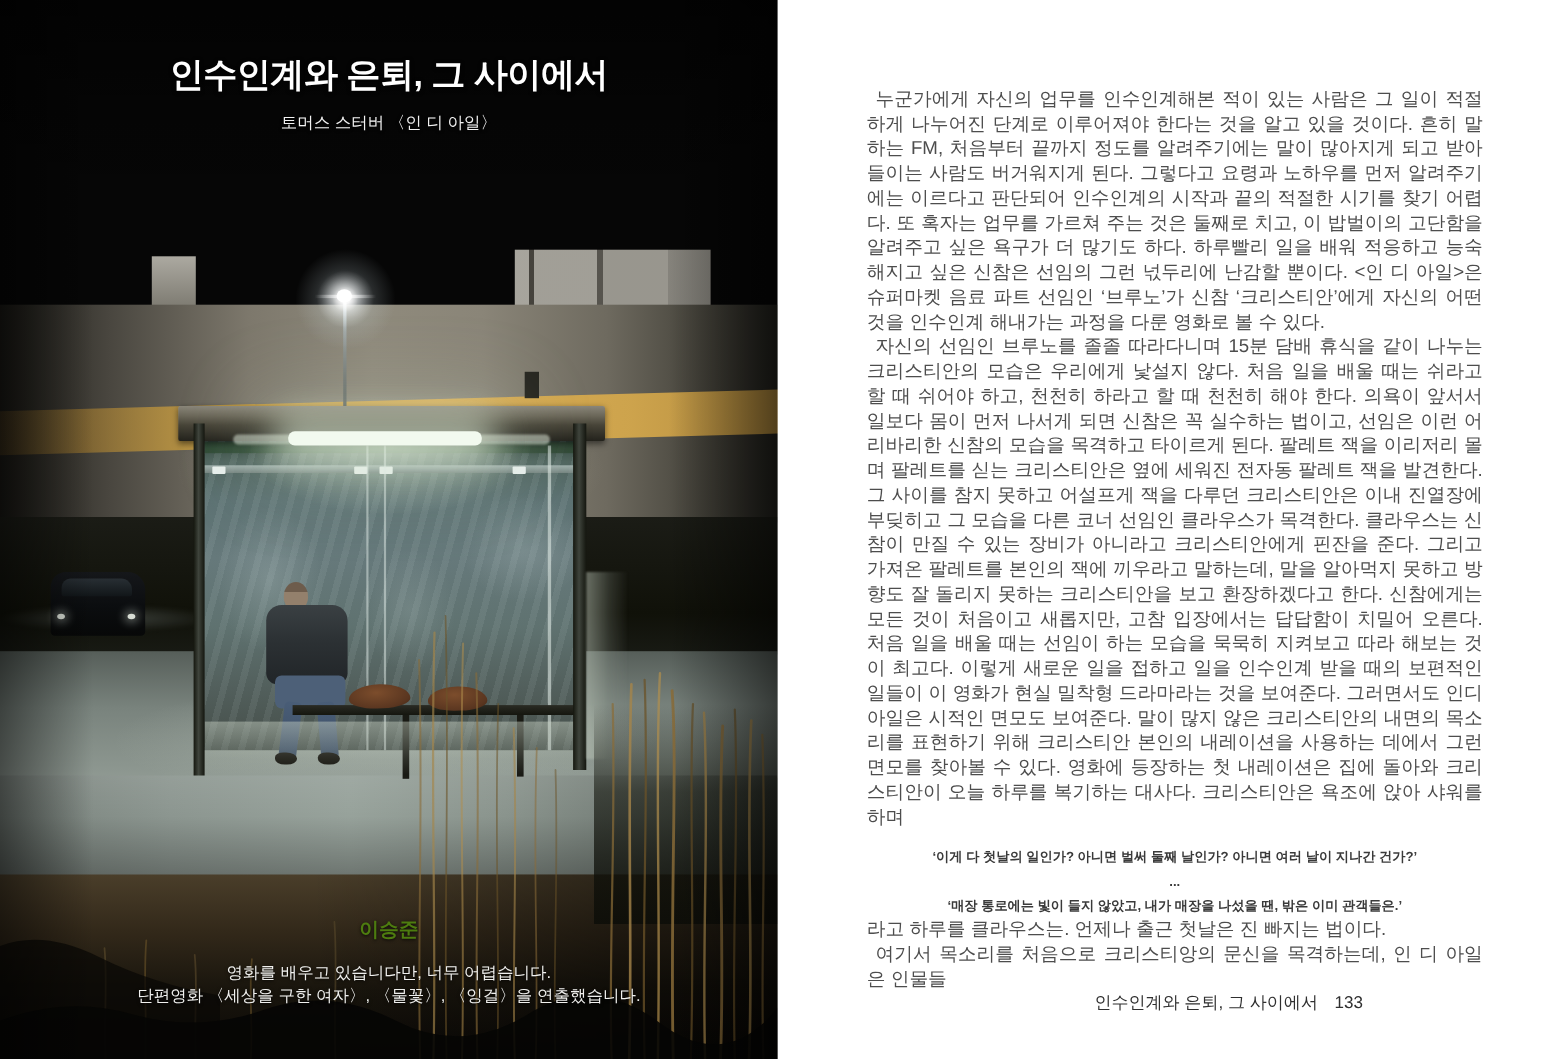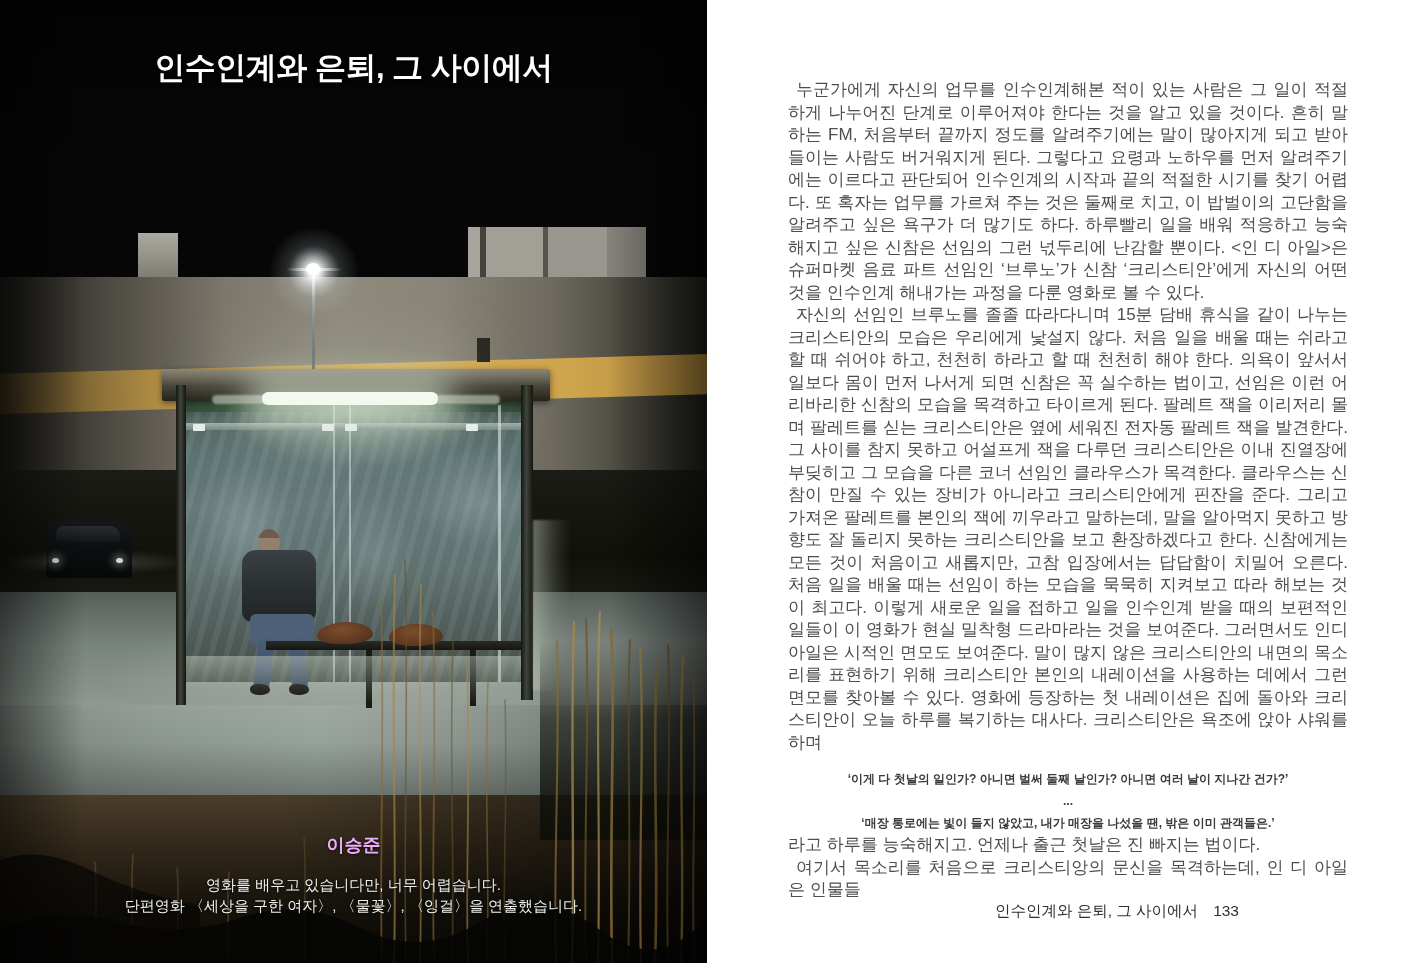--- a/index.html
+++ b/index.html
@@ -116,21 +116,21 @@
   .ph-vignette { inset:0; pointer-events:none;
       background:linear-gradient(180deg, rgba(0,0,0,.55) 0%, rgba(0,0,0,.15) 12%, transparent 22%),
                  linear-gradient(90deg, rgba(0,0,0,.5), transparent 12%, transparent 86%, rgba(0,0,0,.55)),
                  radial-gradient(ellipse 130% 100% at 48% 52%, transparent 55%, rgba(0,0,0,.45) 100%); }
 
   .lp-header { position:absolute; top:47px; left:0; width:100%; text-align:center; z-index:30; }
   .lp-title { font-size:31px; font-weight:bold; color:#ffffff; letter-spacing:-.5px;
       text-shadow:0 1px 4px rgba(0,0,0,.85); }
   .lp-subtitle { margin-top:13px; font-size:15px; color:#f2f2f2; text-shadow:0 1px 3px rgba(0,0,0,.8); }
   .lp-footer { position:absolute; top:833px; left:0; width:100%; text-align:center; z-index:30; }
-  .lp-author { font-size:18px; font-weight:bold; color:#f0abfc; text-shadow:0 1px 3px rgba(0,0,0,.8); }
+  .lp-author { font-size:18px; font-weight:bold; color:#4d7c0f; text-shadow:0 1px 3px rgba(0,0,0,.8); }
   .lp-bio { margin-top:17px; font-size:15px; line-height:21px; color:#f0f0ee; text-shadow:0 1px 3px rgba(0,0,0,.8); }
 
   
   .page-right { position:absolute; left:707px; top:0; width:630px; height:963px; background:#ffffff; }
   .rp-text { position:absolute; left:81px; top:79px; width:560px;
       font-size:17px; line-height:22.5px; color:#4d4d4d;
       text-align:justify; word-break:break-all; }
   .rp-text p { margin:0; }
   .para-indent { text-indent:8px; }
   .p2 { margin-top:14px; }
@@ -236,41 +236,42 @@
         </g>
         <path d="M0,860 Q40,845 90,870 Q140,895 200,905 L200,963 L0,963 Z" fill="rgba(10,8,5,0.75)"></path>
         <path d="M0,928 Q60,905 120,922 T240,918 T360,928 T480,922 T600,930 T707,916 L707,963 L0,963 Z" fill="rgba(6,5,4,0.9)"></path>
       </svg>
 
       <div class="ph ph-vignette"></div>
     </div>
 
     <header class="lp-header">
       <div class="lp-title">인수인계와 은퇴, 그 사이에서</div>
+      <div class="lp-subtitle">토머스 스터버 〈인 디 아일〉</div>
     </header>
 
     <footer class="lp-footer">
       <div class="lp-author">이승준</div>
       <div class="lp-bio">
         <div>영화를 배우고 있습니다만, 너무 어렵습니다.</div>
         <div>단편영화 〈세상을 구한 여자〉, 〈물꽃〉, 〈잉걸〉을 연출했습니다.</div>
       </div>
     </footer>
   </section>
 
   <section class="page-right">
     <div class="rp-text">
       <p class="para-indent p1">누군가에게 자신의 업무를 인수인계해본 적이 있는 사람은 그 일이 적절하게 나누어진 단계로 이루어져야 한다는 것을 알고 있을 것이다. 흔히 말하는 FM, 처음부터 끝까지 정도를 알려주기에는 말이 많아지게 되고 받아들이는 사람도 버거워지게 된다. 그렇다고 요령과 노하우를 먼저 알려주기에는 이르다고 판단되어 인수인계의 시작과 끝의 적절한 시기를 찾기 어렵다. 또 혹자는 업무를 가르쳐 주는 것은 둘째로 치고, 이 밥벌이의 고단함을 알려주고 싶은 욕구가 더 많기도 하다. 하루빨리 일을 배워 적응하고 능숙해지고 싶은 신참은 선임의 그런 넋두리에 난감할 뿐이다. &lt;인 디 아일&gt;은 슈퍼마켓 음료 파트 선임인 ‘브루노’가 신참 ‘크리스티안’에게 자신의 어떤 것을 인수인계 해내가는 과정을 다룬 영화로 볼 수 있다.</p>
       <p class="para-indent p2">자신의 선임인 브루노를 졸졸 따라다니며 15분 담배 휴식을 같이 나누는 크리스티안의 모습은 우리에게 낯설지 않다. 처음 일을 배울 때는 쉬라고 할 때 쉬어야 하고, 천천히 하라고 할 때 천천히 해야 한다. 의욕이 앞서서 일보다 몸이 먼저 나서게 되면 신참은 꼭 실수하는 법이고, 선임은 이런 어리바리한 신참의 모습을 목격하고 타이르게 된다. 팔레트 잭을 이리저리 몰며 팔레트를 싣는 크리스티안은 옆에 세워진 전자동 팔레트 잭을 발견한다. 그 사이를 참지 못하고 어설프게 잭을 다루던 크리스티안은 이내 진열장에 부딪히고 그 모습을 다른 코너 선임인 클라우스가 목격한다. 클라우스는 신참이 만질 수 있는 장비가 아니라고 크리스티안에게 핀잔을 준다. 그리고 가져온 팔레트를 본인의 잭에 끼우라고 말하는데, 말을 알아먹지 못하고 방향도 잘 돌리지 못하는 크리스티안을 보고 환장하겠다고 한다. 신참에게는 모든 것이 처음이고 새롭지만, 고참 입장에서는 답답함이 치밀어 오른다. 처음 일을 배울 때는 선임이 하는 모습을 묵묵히 지켜보고 따라 해보는 것이 최고다. 이렇게 새로운 일을 접하고 일을 인수인계 받을 때의 보편적인 일들이 이 영화가 현실 밀착형 드라마라는 것을 보여준다. 그러면서도 인디 아일은 시적인 면모도 보여준다. 말이 많지 않은 크리스티안의 내면의 목소리를 표현하기 위해 크리스티안 본인의 내레이션을 사용하는 데에서 그런 면모를 찾아볼 수 있다. 영화에 등장하는 첫 내레이션은 집에 돌아와 크리스티안이 오늘 하루를 복기하는 대사다. 크리스티안은 욕조에 앉아 샤워를 하며</p>
       <div class="quote-block">
         <div>‘이게 다 첫날의 일인가? 아니면 벌써 둘째 날인가? 아니면 여러 날이 지나간 건가?’</div>
         <div>...</div>
         <div>‘매장 통로에는 빛이 들지 않았고, 내가 매장을 나섰을 땐, 밖은 이미 관객들은.’</div>
       </div>
-      <p class="p3">라고 하루를 능숙해지고. 언제나 출근 첫날은 진 빠지는 법이다.</p>
+      <p class="p3">라고 하루를 클라우스는. 언제나 출근 첫날은 진 빠지는 법이다.</p>
       <p class="para-indent p4">여기서 목소리를 처음으로 크리스티앙의 문신을 목격하는데, 인 디 아일은 인물들</p>
     </div>
 
     <div class="rp-footer">
       <span>인수인계와 은퇴, 그 사이에서</span><span class="num">133</span>
     </div>
   </section>
 
 </div>
 

